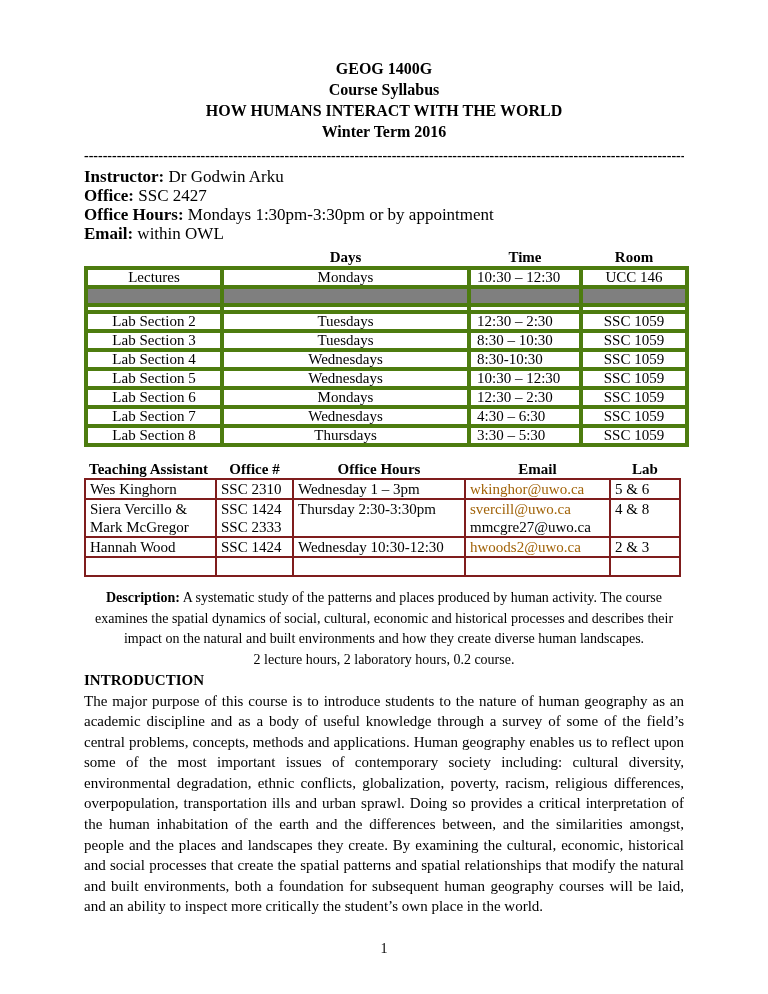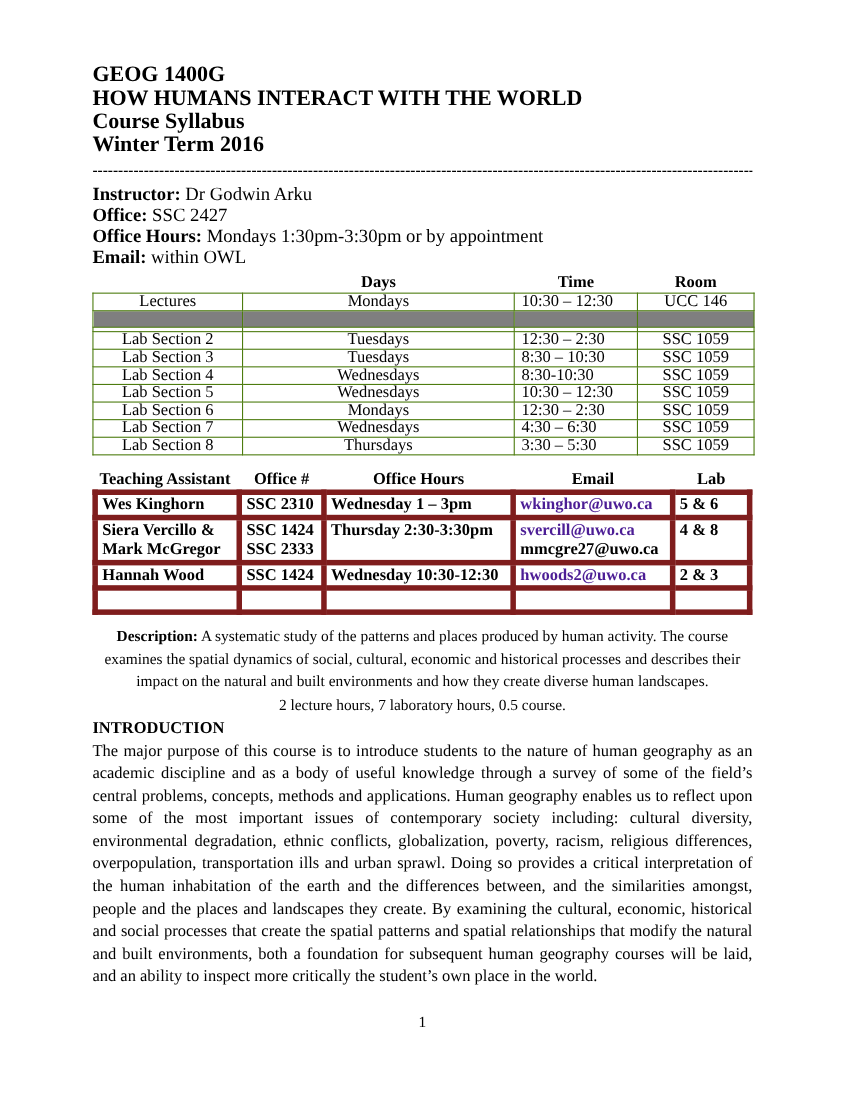--- a/index.html
+++ b/index.html
@@ -5,77 +5,77 @@
   html, body { margin: 0; padding: 0; }
   body {
     width: 768px; height: 994px;
     background: #ffffff;
     color: #000000;
     font-family: "Liberation Serif", "DejaVu Serif", serif;
     overflow: hidden;
     box-sizing: border-box;
     padding: 58px 84px 0 84px;
   }
-  .title-block { text-align: left; font-weight: bold; font-size: 20px; line-height: 21px; }
+  .title-block { text-align: center; font-weight: bold; font-size: 16px; line-height: 21px; }
   .divider {
     margin-top: 6px; height: 15px; overflow: hidden; white-space: nowrap;
     font-weight: bold; font-size: 14px; letter-spacing: 0px; line-height: 15px;
   }
   .info { margin-top: 4px; font-size: 17px; line-height: 19px; }
   .info .row { white-space: nowrap; }
 
   table.schedule {
     border-collapse: collapse; width: 601px; margin-top: 6px;
     font-size: 15px; table-layout: fixed;
   }
   table.schedule col.c1 { width: 136px; }
   table.schedule col.c2 { width: 247px; }
   table.schedule col.c3 { width: 112px; }
   table.schedule col.c4 { width: 106px; }
   .schedule td {
-    border: 1px solid #4d7c0f; text-align: center;
+    border: 4px solid #4d7c0f; text-align: center;
     padding: 0 3px; height: 15px; line-height: 15px;
     overflow: hidden;
   }
   .schedule tr.hdr td { border: none; font-weight: bold; height: 17px; }
   .schedule td.time { text-align: left; padding-left: 6px; }
   .schedule tr.gray td { background: #7f7f7f; height: 14px; }
   .schedule tr.spacer td { height: 3px; padding: 0; }
 
   table.tas {
     border-collapse: collapse; width: 595px; margin-top: 14px;
     font-size: 15px; table-layout: fixed;
   }
   table.tas col.t1 { width: 131px; }
   table.tas col.t2 { width: 77px; }
   table.tas col.t3 { width: 172px; }
   table.tas col.t4 { width: 145px; }
   table.tas col.t5 { width: 70px; }
   .tas td {
-    border: 5px solid #7f1d1d; text-align: left; vertical-align: top;
-    padding: 0 4px; line-height: 18px; overflow: hidden; font-weight: bold;
+    border: 2px solid #7f1d1d; text-align: left; vertical-align: top;
+    padding: 0 4px; line-height: 18px; overflow: hidden;
   }
   .tas tr.hdr td { border: none; font-weight: bold; line-height: 17px; font-family: Liberation Serif, serif; }
   .tas tr.hdr td.center { text-align: center; }
   .tas tr.empty td { height: 17px; }
-  a.email-link { color: #4c1d95; text-decoration: none; cursor: pointer; }
+  a.email-link { color: #a16207; text-decoration: none; cursor: pointer; }
 
   .desc { margin-top: 11px; text-align: center; font-size: 14px; line-height: 20.5px; }
   .desc .line { margin: 0; }
   .intro-heading { font-weight: bold; font-size: 15px; line-height: 20.5px; text-align: left; }
   .intro-para { margin: 0; text-align: justify; font-size: 15px; line-height: 20.6px; }
   .pageno { text-align: center; margin-top: 24px; font-size: 14px; }
 </style>
 </head>
 <body>
 
 <div class="title-block">
   <div>GEOG 1400G</div>
+  <div>Course Syllabus</div>
   <div>HOW HUMANS INTERACT WITH THE WORLD</div>
-  <div>Course Syllabus</div>
   <div>Winter Term 2016</div>
 </div>
 
 <div class="divider">--------------------------------------------------------------------------------------------------------------------------------------------------------</div>
 
 <div class="info">
   <div class="row"><b>Instructor:</b> <span>Dr Godwin Arku</span></div>
   <div class="row"><b>Office:</b> <span>SSC 2427</span></div>
   <div class="row"><b>Office Hours:</b> <span>Mondays 1:30pm-3:30pm or by appointment</span></div>
   <div class="row"><b>Email:</b> <span>within OWL</span></div>
@@ -209,19 +209,19 @@
         <td></td>
         <td></td>
         <td></td>
         <td></td>
   </tr>
 </tbody>
   </table>
 
 <div class="desc">
   <p class="line"><b>Description:</b> <span>A systematic study of the patterns and places produced by human activity. The course examines the spatial dynamics of social, cultural, economic and historical processes and describes their impact on the natural and built environments and how they create diverse human landscapes.</span></p>
-  <p class="line">2 lecture hours, 7 laboratory hours, 0.5 course.</p>
+  <p class="line">2 lecture hours, 2 laboratory hours, 0.2 course.</p>
 </div>
 
 <div class="intro-heading">INTRODUCTION</div>
 <p class="intro-para">The major purpose of this course is to introduce students to the nature of human geography as an academic discipline and as a body of useful knowledge through a survey of some of the field’s central problems, concepts, methods and applications. Human geography enables us to reflect upon some of the most important issues of contemporary society including: cultural diversity, environmental degradation, ethnic conflicts, globalization, poverty, racism, religious differences, overpopulation, transportation ills and urban sprawl. Doing so provides a critical interpretation of the human inhabitation of the earth and the differences between, and the similarities amongst, people and the places and landscapes they create. By examining the cultural, economic, historical and social processes that create the spatial patterns and spatial relationships that modify the natural and built environments, both a foundation for subsequent human geography courses will be laid, and an ability to inspect more critically the student’s own place in the world.</p>
 
 <div class="pageno">1</div>
 
 </body></html>

